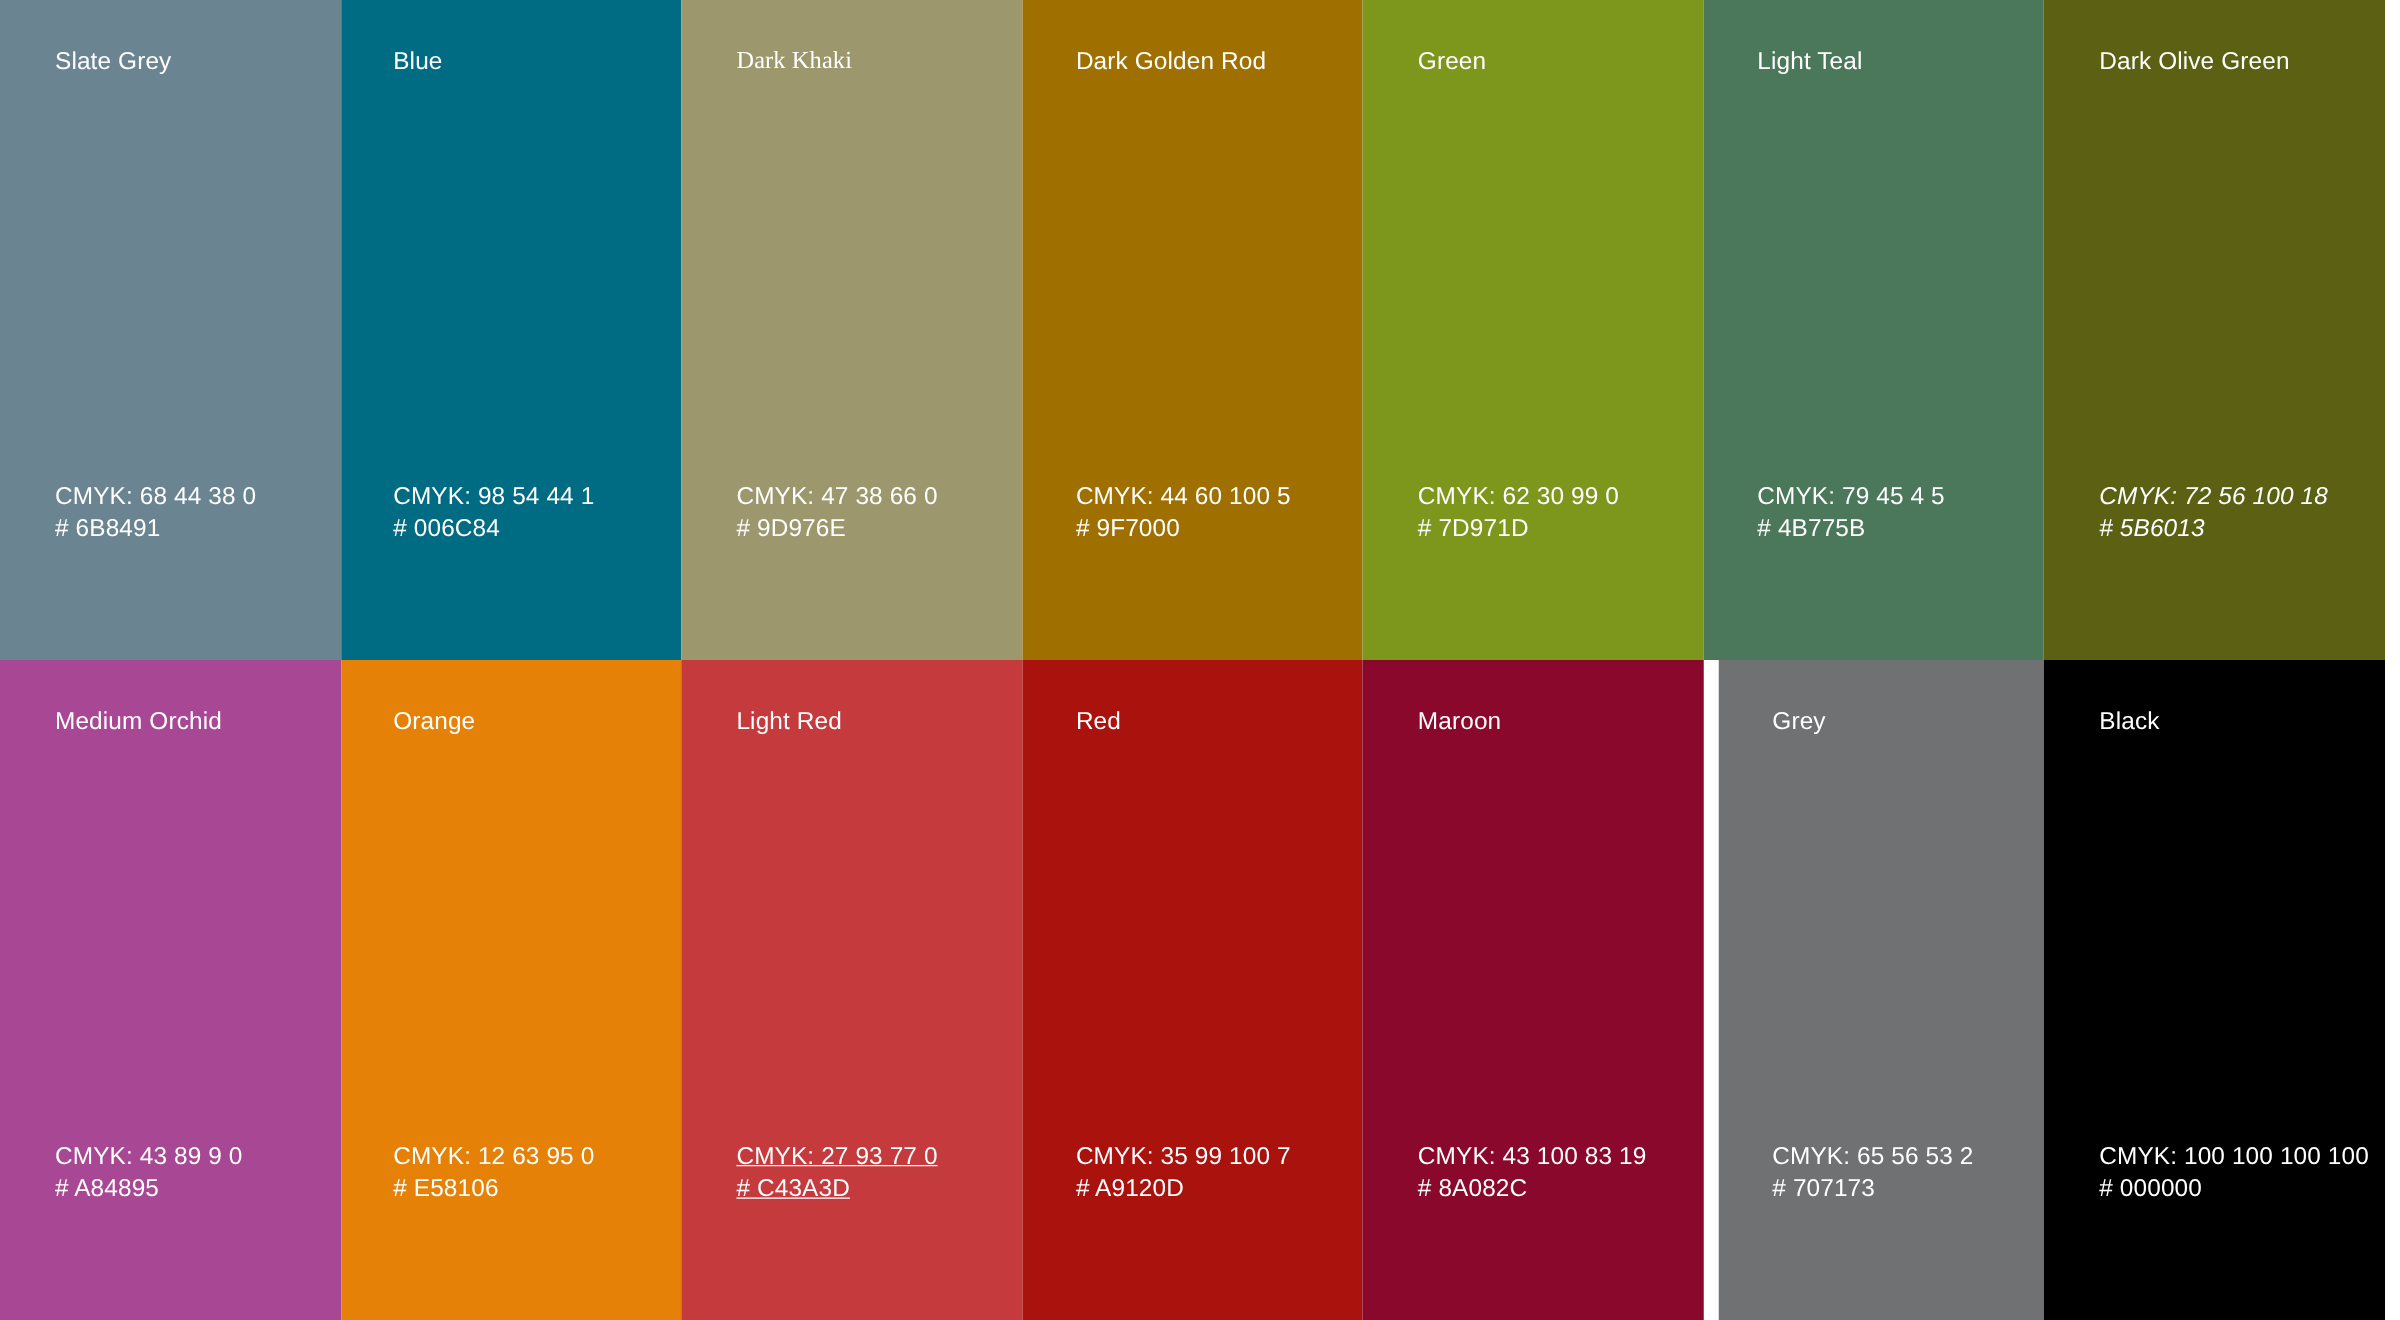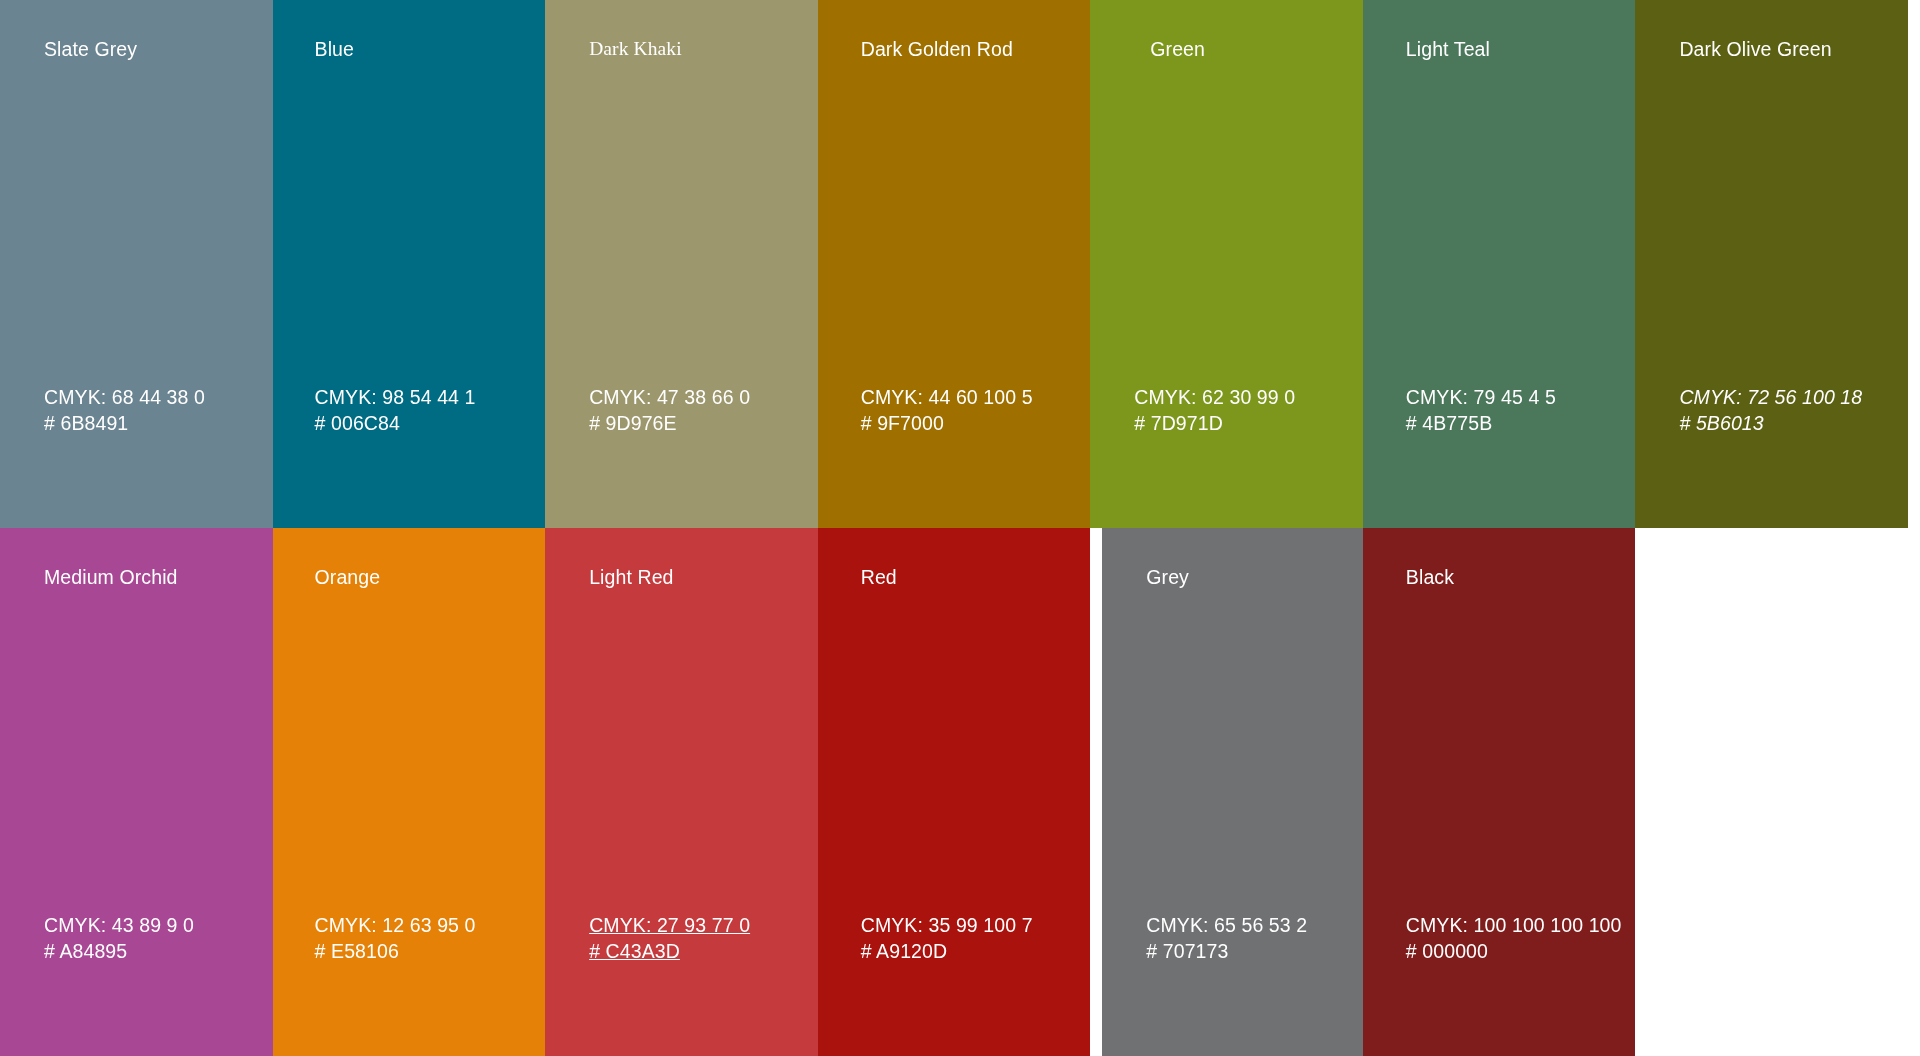--- a/index.html
+++ b/index.html
@@ -102,21 +102,21 @@
       </div>
     </div>
     <div class="swatch" style="background-color: rgb(159, 112, 0);">
       <div class="swatch-name" style="color: rgb(255, 255, 255);">Dark Golden Rod</div>
       <div class="swatch-values" style="color: rgb(255, 255, 255);">
         <span class="cmyk-line">CMYK:  44  60  100  5</span>
         <span class="hex-line">#  9F7000</span>
       </div>
     </div>
     <div class="swatch" style="background-color: rgb(125, 151, 29);">
-      <div class="swatch-name" style="color: rgb(255, 255, 255); margin-left: 16px;">Green</div>
+      <div class="swatch-name" style="color: rgb(255, 255, 255);">Green</div>
       <div class="swatch-values" style="color: rgb(255, 255, 255);">
         <span class="cmyk-line">CMYK:  62  30  99  0</span>
         <span class="hex-line">#  7D971D</span>
       </div>
     </div>
     <div class="swatch" style="background-color: rgb(75, 119, 91);">
       <div class="swatch-name" style="color: rgb(255, 255, 255);">Light Teal</div>
       <div class="swatch-values" style="color: rgb(255, 255, 255);">
         <span class="cmyk-line">CMYK:  79 45  4  5</span>
         <span class="hex-line">#  4B775B</span>
@@ -150,27 +150,34 @@
         <span class="hex-line">#  C43A3D</span>
       </div>
     </div>
     <div class="swatch" style="background-color: rgb(169, 18, 13);">
       <div class="swatch-name" style="color: rgb(255, 255, 255);">Red</div>
       <div class="swatch-values" style="color: rgb(255, 255, 255);">
         <span class="cmyk-line">CMYK:  35  99  100  7</span>
         <span class="hex-line">#  A9120D</span>
       </div>
     </div>
+    <div class="swatch" style="background-color: rgb(138, 8, 44);">
+      <div class="swatch-name" style="color: rgb(255, 255, 255);">Maroon</div>
+      <div class="swatch-values" style="color: rgb(255, 255, 255);">
+        <span class="cmyk-line">CMYK:  43  100  83  19</span>
+        <span class="hex-line">#  8A082C</span>
+      </div>
+    </div>
     <div class="swatch" style="background-color: rgb(112, 113, 115); margin-left: 12px;">
       <div class="swatch-name" style="color: rgb(255, 255, 255);">Grey</div>
       <div class="swatch-values" style="color: rgb(255, 255, 255);">
         <span class="cmyk-line">CMYK:  65  56  53  2</span>
         <span class="hex-line">#  707173</span>
       </div>
     </div>
-    <div class="swatch" style="background-color: #7f1d1d; padding-left: 36px;">
+    <div class="swatch" style="background-color: #000000; padding-left: 36px;">
       <div class="swatch-name" style="color: rgb(255, 255, 255);">Black</div>
       <div class="swatch-values" style="color: rgb(255, 255, 255);">
         <span class="cmyk-line">CMYK: 100  100  100  100</span>
         <span class="hex-line">#  000000</span>
       </div>
     </div>
   </div>
 
 </body></html>

